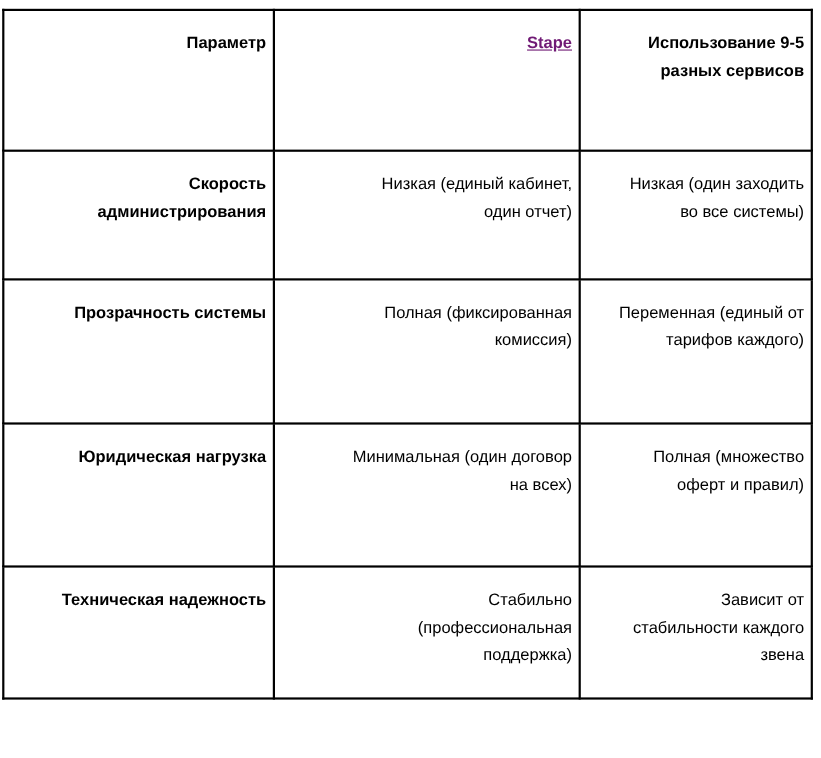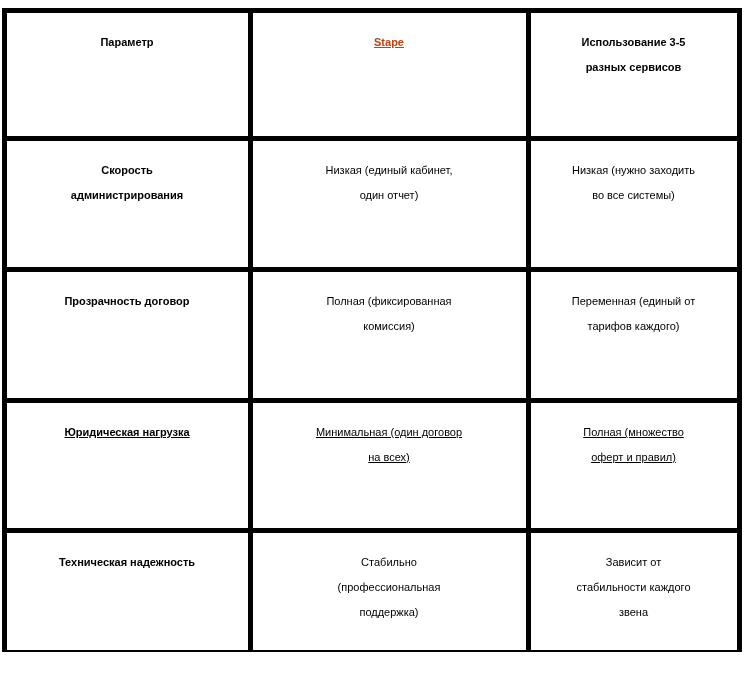--- a/index.html
+++ b/index.html
@@ -14,71 +14,71 @@
   }
   table.doc-table {
     position: absolute;
     left: 2px;
     top: 8px;
     width: 735px;
     border-collapse: collapse;
     table-layout: fixed;
   }
   .doc-table td, .doc-table th {
-    border: 5px solid #000000;
+    border: 2px solid #000000;
     vertical-align: top;
-    text-align: center;
+    text-align: right;
     padding: 17px 6px 6px 5px;
-    font-size: 11px;
+    font-size: 15px;
     line-height: 25px;
     white-space: pre-line;
     box-sizing: border-box;
     overflow: hidden;
     font-weight: normal;
   }
   .doc-table .bold { font-weight: bold; }
   .doc-table tr.row-header  > * { height: 128px; }
-  .doc-table tr.row-1 > * { height: 131px; }
+  .doc-table tr.row-1 > * { height: 117px; }
   .doc-table tr.row-2 > * { height: 131px; }
-  .doc-table tr.row-3 > * { height: 130px; text-decoration: underline; }
+  .doc-table tr.row-3 > * { height: 130px; }
   .doc-table tr.row-4 > * { height: 120px; }
   .doc-table tr.row-4 > * { border-bottom-width: 2px; }
   a.stape-link {
-    color: #c2410c;
+    color: #701a75;
     font-weight: bold;
     text-decoration: underline;
     cursor: pointer;
   }
 </style>
 </head>
 <body>
 
 <table class="doc-table">
   <colgroup>
     <col style="width:246px">
     <col style="width:278px">
     <col style="width:211px">
   </colgroup>
   <tbody>
     <tr class="row-header">
       <th class="bold">Параметр</th>
       <th><a class="stape-link">Stape</a></th>
-      <th class="bold">Использование 3-5
+      <th class="bold">Использование 9-5
 разных сервисов</th>
     </tr>
     <tr class="row-1">
       <td class="bold">Скорость
 администрирования</td>
       <td>Низкая (единый кабинет,
 один отчет)</td>
-      <td>Низкая (нужно заходить
+      <td>Низкая (один заходить
 во все системы)</td>
     </tr>
     <tr class="row-2">
-      <td class="bold">Прозрачность договор</td>
+      <td class="bold">Прозрачность системы</td>
       <td>Полная (фиксированная
 комиссия)</td>
       <td>Переменная (единый от
 тарифов каждого)</td>
     </tr>
     <tr class="row-3">
       <td class="bold">Юридическая нагрузка</td>
       <td>Минимальная (один договор
 на всех)</td>
       <td>Полная (множество

